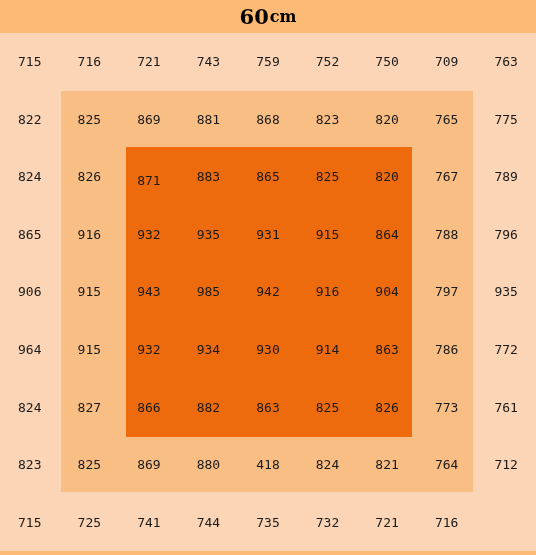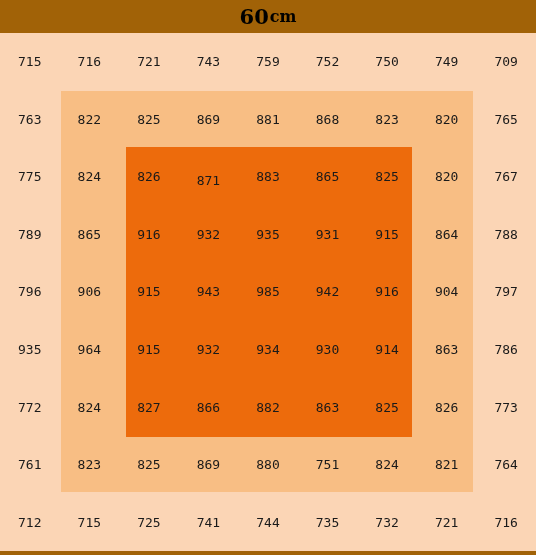--- a/index.html
+++ b/index.html
@@ -97,42 +97,41 @@
     justify-content: center;
     font-size: 13px;
     color: #1a1a1a;
     line-height: 1;
     user-select: none;
   }
 </style>
 </head>
 <body>
 
-<div id="page" style="background: #a16207;">
+<div id="page" style="background: #fdba74;">
 
   <div id="title">
     <span class="t-num">60</span>
       <span class="t-unit">cm</span>
   </div>
 
   <div id="plot">
 
     <div class="band" id="band-outer" style="background: rgb(251, 213, 181);"></div>
     <div class="band" id="band-middle" style="background: rgb(248, 190, 132);"></div>
     <div class="band" id="band-inner" style="background: rgb(237, 107, 12);"></div>
 
     <div id="value-grid">
         <div class="cell" style="color: rgb(26, 26, 26);">715</div>
         <div class="cell" style="color: rgb(26, 26, 26);">716</div>
         <div class="cell" style="color: rgb(26, 26, 26);">721</div>
         <div class="cell" style="color: rgb(26, 26, 26);">743</div>
         <div class="cell" style="color: rgb(26, 26, 26);">759</div>
         <div class="cell" style="color: rgb(26, 26, 26);">752</div>
         <div class="cell" style="color: rgb(26, 26, 26);">750</div>
-        <div class="cell" style="color: rgb(26, 26, 26);">749</div>
         <div class="cell" style="color: rgb(26, 26, 26);">709</div>
         <div class="cell" style="color: rgb(26, 26, 26);">763</div>
         <div class="cell" style="color: rgb(26, 26, 26);">822</div>
         <div class="cell" style="color: rgb(26, 26, 26);">825</div>
         <div class="cell" style="color: rgb(26, 26, 26);">869</div>
         <div class="cell" style="color: rgb(26, 26, 26);">881</div>
         <div class="cell" style="color: rgb(26, 26, 26);">868</div>
         <div class="cell" style="color: rgb(26, 26, 26);">823</div>
         <div class="cell" style="color: rgb(26, 26, 26);">820</div>
         <div class="cell" style="color: rgb(26, 26, 26);">765</div>
@@ -179,21 +178,21 @@
         <div class="cell" style="color: rgb(26, 26, 26);">882</div>
         <div class="cell" style="color: rgb(26, 26, 26);">863</div>
         <div class="cell" style="color: rgb(26, 26, 26);">825</div>
         <div class="cell" style="color: rgb(26, 26, 26);">826</div>
         <div class="cell" style="color: rgb(26, 26, 26);">773</div>
         <div class="cell" style="color: rgb(26, 26, 26);">761</div>
         <div class="cell" style="color: rgb(26, 26, 26);">823</div>
         <div class="cell" style="color: rgb(26, 26, 26);">825</div>
         <div class="cell" style="color: rgb(26, 26, 26);">869</div>
         <div class="cell" style="color: rgb(26, 26, 26);">880</div>
-        <div class="cell" style="color: rgb(26, 26, 26);">751</div>
+        <div class="cell" style="color: rgb(26, 26, 26);">418</div>
         <div class="cell" style="color: rgb(26, 26, 26);">824</div>
         <div class="cell" style="color: rgb(26, 26, 26);">821</div>
         <div class="cell" style="color: rgb(26, 26, 26);">764</div>
         <div class="cell" style="color: rgb(26, 26, 26);">712</div>
         <div class="cell" style="color: rgb(26, 26, 26);">715</div>
         <div class="cell" style="color: rgb(26, 26, 26);">725</div>
         <div class="cell" style="color: rgb(26, 26, 26);">741</div>
         <div class="cell" style="color: rgb(26, 26, 26);">744</div>
         <div class="cell" style="color: rgb(26, 26, 26);">735</div>
         <div class="cell" style="color: rgb(26, 26, 26);">732</div>

